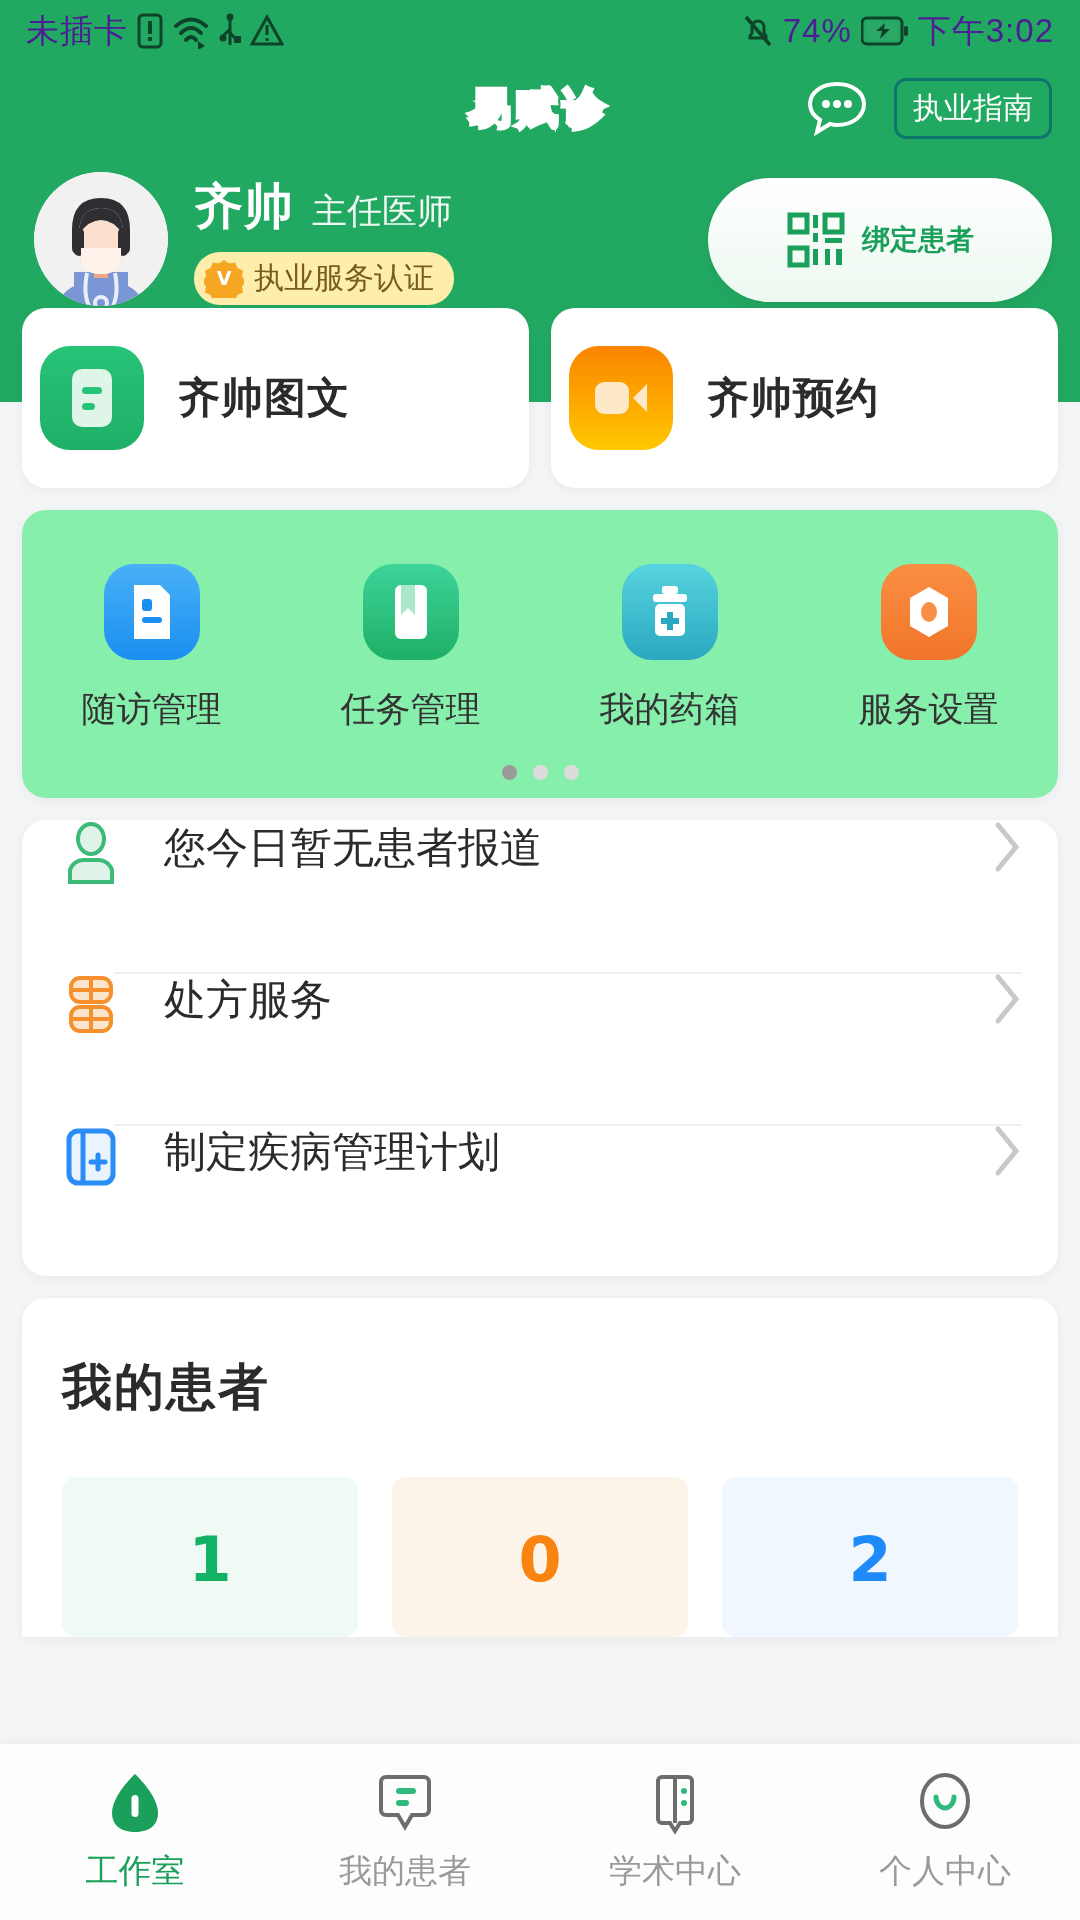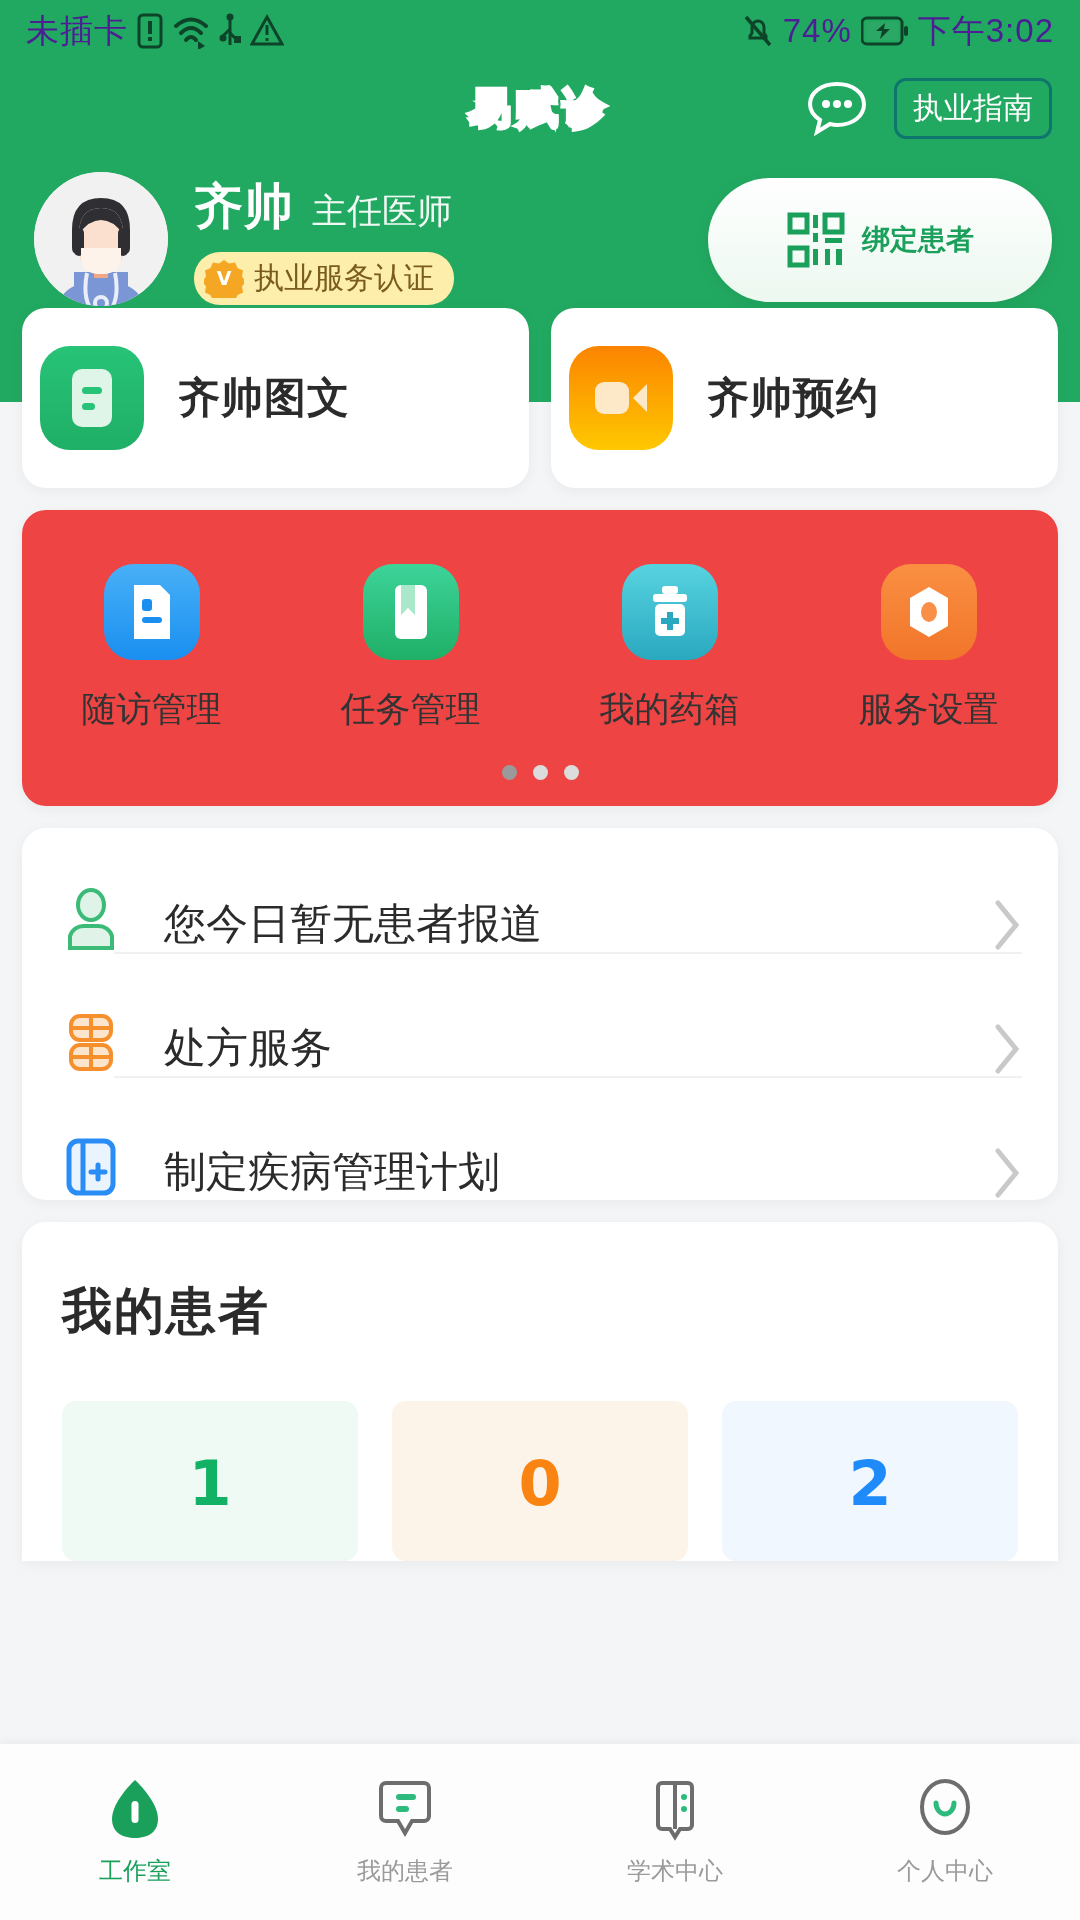--- a/index.html
+++ b/index.html
@@ -81,39 +81,39 @@
     flex:1; background:#fff; border-radius:24px; height:180px;
     display:flex; align-items:center; padding-left:18px; gap:34px;
     box-shadow:0 3px 14px rgba(0,0,0,.05);
   }
   .svc-icon{ width:104px;height:104px;border-radius:30px; flex:0 0 auto;
     display:flex;align-items:center;justify-content:center; }
   .svc-label{ font-size:42px; font-weight:700; color:#2b2b2b; letter-spacing:1px; }
 
   
   .quick-card{
-    margin:22px 22px 0 22px; background:#ef4444; border-radius:24px;
-    padding:54px 0 26px 0; box-shadow:0 3px 14px rgba(0,0,0,.05);
+    margin:22px 22px 0 22px; background:#86efac; border-radius:24px;
+    padding:54px 0 18px 0; box-shadow:0 3px 14px rgba(0,0,0,.05);
   }
   .quick-grid{ display:flex; }
   .quick-item{ flex:1; display:flex; flex-direction:column; align-items:center; gap:26px; }
   .q-icon{ width:96px;height:96px;border-radius:30px;
     display:flex;align-items:center;justify-content:center; }
   .q-label{ font-size:35px; color:#333; }
   .dots{ display:flex; justify-content:center; gap:16px; margin-top:32px; }
   .dot{ width:15px;height:15px;border-radius:50%; background:#dcdcdc; }
   .dot.on{ background:#9a9a9a; }
 
   
   .list-card{
     margin:22px 22px 0 22px; background:#fff; border-radius:24px;
     box-shadow:0 3px 14px rgba(0,0,0,.05); overflow:hidden;
   }
   .list-row{
-    height:124px; display:flex; align-items:flex-end; padding:0 36px; position:relative;
+    height:152px; display:flex; align-items:flex-start; padding:0 36px; position:relative;
   }
   .list-row + .list-row::before{
     content:""; position:absolute; left:92px; right:36px; top:0; height:2px; background:#f0f0f0;
   }
   .lr-icon{ width:66px;height:66px;flex:0 0 auto;
     display:flex;align-items:center;justify-content:center; }
   .lr-label{ margin-left:40px; font-size:42px; color:#2b2b2b; flex:1; }
   .chev{ flex:0 0 auto; }
 
   
@@ -130,21 +130,21 @@
   }
   .stat-num{ font-size:62px; font-weight:700; line-height:1; font-family:"DejaVu Sans",sans-serif; }
 
   
   .bottomnav{
     position:absolute; left:0; bottom:0; width:1080px; height:176px;
     background:#fdfdfd; display:flex; align-items:center;
     box-shadow:0 -2px 10px rgba(0,0,0,.05);
   }
   .nav-item{ flex:1; display:flex; flex-direction:column; align-items:center; gap:14px; }
-  .nav-label{ font-size:24px; color:#9a9a9a; }
+  .nav-label{ font-size:33px; color:#9a9a9a; }
   .nav-item.active .nav-label{ color:#1ba05c; }
 </style>
 </head>
 <body>
 
 <div class="statusbar">
   <div class="sb-left">
     <span class="sb-text">未插卡</span>
     <svg class="sb-ico" width="26" height="36" viewBox="0 0 26 36">
       <rect x="2" y="2" width="22" height="32" rx="4" fill="none" stroke="#0d4429" stroke-width="3"></rect>

